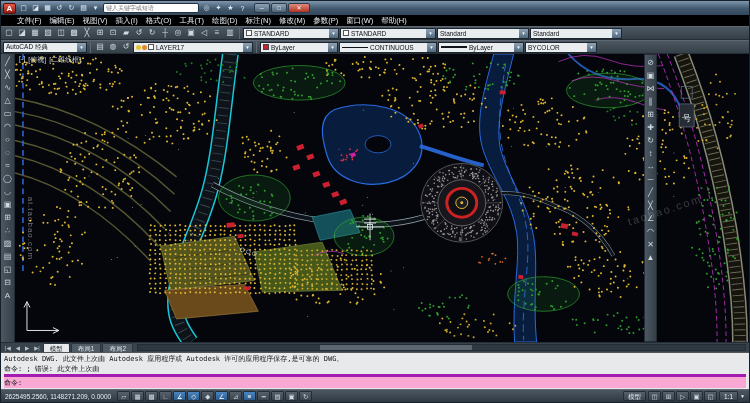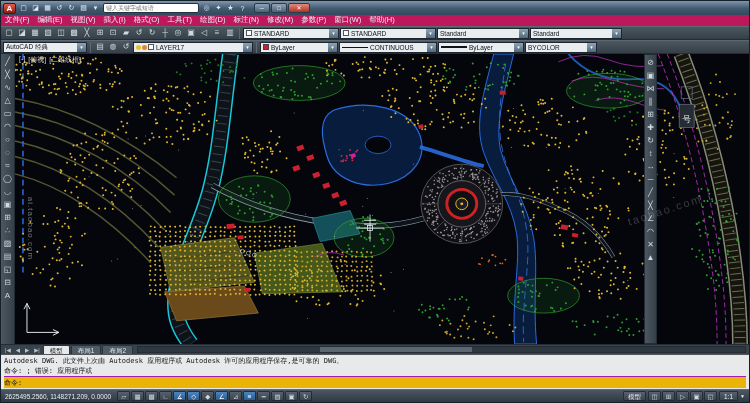--- a/index.html
+++ b/index.html
@@ -9,21 +9,21 @@
 .titlebar{height:14px;background:linear-gradient(#7d96ad,#41586e 55%,#33485c);display:flex;align-items:center;gap:2px;padding:0 2px;color:#fff;flex:0 0 14px}
 .logo{width:13px;height:11px;background:linear-gradient(#e85a4a,#8e1d14);color:#fff;font-size:8px;font-weight:bold;display:flex;align-items:center;justify-content:center;border-radius:2px;border:1px solid #5c0f0a}
 .qa{display:flex;gap:1px;align-items:center}
 .qa-icon{width:11px;height:10px;font-size:7px;color:#e2ebf3;display:flex;align-items:center;justify-content:center}
 .title-text{margin:0 auto;font-size:8px;white-space:nowrap;text-shadow:0 1px 1px rgba(0,0,0,.6)}
 .search-box{height:10px;width:96px;background:#fff;border:1px solid #23313f;border-radius:2px;font-size:6px;color:#777;padding:0 2px;font-family:"Liberation Sans",sans-serif}
 .winbtns{display:flex;gap:1px;margin-left:4px}
 .winbtn{width:16px;height:10px;font-size:6px;line-height:9px;text-align:center;color:#fff;background:linear-gradient(#8fa3b5,#4d6276);border:1px solid #2a3a49;border-radius:2px}
 .winbtn.close{background:linear-gradient(#e08a7a,#b03224);width:22px}
 
-.menubar{height:11px;background:#be185d;display:flex;padding-left:0;flex:0 0 11px}
+.menubar{height:11px;background:#000000;display:flex;align-items:center;padding-left:12px;flex:0 0 11px}
 .menu-item{font-size:7.5px;color:#e8eef4;padding:0 4px;white-space:nowrap}
 
 .toolbar{height:14px;background:linear-gradient(#4c5761,#353f48);display:flex;align-items:center;gap:1px;padding:0 2px;border-top:1px solid #5d6872;border-bottom:1px solid #242d35;flex:0 0 14px}
 .tb-icon{width:12px;height:12px;color:#cfd9e2;font-size:8px;line-height:12px;text-align:center;flex:0 0 12px}
 .sep{width:1px;height:11px;background:#242d35;margin:0 2px;border-right:1px solid #5d6872}
 .combo{height:11px;background:#e9edf0;border:1px solid #1d262e;display:flex;align-items:center;font-size:6.5px;color:#101418;padding-left:2px;white-space:nowrap;overflow:hidden}
 .combo-arrow{width:9px;height:100%;margin-left:auto;background:linear-gradient(#8fa3b5,#51697e);display:flex;align-items:center;justify-content:center;color:#fff;font-size:5px}
 .combo-arrow::after{content:"▾"}
 .chip{width:6px;height:6px;background:#cc2030;border:1px solid #444;margin-right:2px;flex:0 0 6px}
 .dot{width:5px;height:5px;border-radius:50%;margin-right:1px;flex:0 0 5px}
@@ -42,21 +42,21 @@
 
 .tabs-row{height:10px;background:#39434c;display:flex;align-items:center;font-size:6.5px;color:#dfe5ea;padding-left:2px;gap:1px;flex:0 0 10px;border-top:1px solid #242d35}
 .tab-nav{font-size:5.5px;color:#b8c2cb;padding:0 2px}
 .tab{padding:0 6px;height:9px;line-height:9px;background:#4e5a64;border:1px solid #2b343c;border-bottom:none;border-radius:2px 2px 0 0}
 .tab.active{background:#e6eaec;color:#101418}
 .hscroll{flex:1;height:7px;margin:0 3px;background:#2e3840;border:1px solid #242d35;position:relative}
 .hscroll .thumb{position:absolute;left:30%;width:25%;top:0;bottom:0;background:#5a6670}
 
 .command{height:40px;background:#e8e9eb;border-top:1px solid #555;font-family:"DejaVu Sans Mono",monospace;font-size:7px;color:#16181a;padding:1px 3px;display:flex;flex-direction:column;justify-content:space-between;flex:0 0 28px}
 .cmd-line{white-space:nowrap;overflow:hidden}
-.cmd-prompt{border-top:1px solid #a21caf;background:#eab308;padding-top:1px}
+.cmd-prompt{border-top:3px solid #a21caf;background:#f9a8d4;padding-top:1px}
 
 .statusbar{height:13px;background:linear-gradient(#4c5761,#2e3842);display:flex;align-items:center;color:#e8eef4;font-size:7px;padding:0 4px;gap:2px;flex:0 0 13px;border-top:1px solid #5d6872}
 .coords{font-size:6.5px;white-space:nowrap;margin-right:4px}
 .toggle{width:13px;height:10px;background:linear-gradient(#56616b,#3a444e);border:1px solid #242d35;font-size:6.5px;color:#cfd9e2;text-align:center;line-height:9px;border-radius:1px;flex:0 0 13px}
 .toggle.on{background:linear-gradient(#4a85c0,#2b5c8e);color:#fff}
 .spacer{flex:1}
 .status-text-btn{height:10px;padding:0 4px;background:linear-gradient(#56616b,#3a444e);border:1px solid #242d35;font-size:6.5px;line-height:9px;border-radius:1px}
 </style>
 </head>
 <body>
@@ -2724,21 +2724,21 @@
         <div class="tab">布局1</div>
         <div class="tab">布局2</div>
       </div>
     <div class="hscroll">
         <div class="thumb"></div>
       </div>
   </div>
 
   <div class="command">
     <div class="cmd-line">Autodesk DWG.  此文件上次由 Autodesk 应用程序或 Autodesk 许可的应用程序保存,是可靠的 DWG。</div>
-    <div class="cmd-line">命令: ;  错误: 应用程序或</div>
+    <div class="cmd-line">命令: ;  错误: 此文件上次由</div>
     <div class="cmd-line cmd-prompt">命令:</div>
   </div>
 
   <div class="statusbar">
     <span class="coords">2625495.2560, 1148271.209, 0.0000</span>
     <div style="display:flex;gap:1px">
         <div class="toggle" title="推断约束">▱</div>
         <div class="toggle" title="捕捉模式">▦</div>
         <div class="toggle" title="栅格显示">▩</div>
         <div class="toggle" title="正交模式">∟</div>

